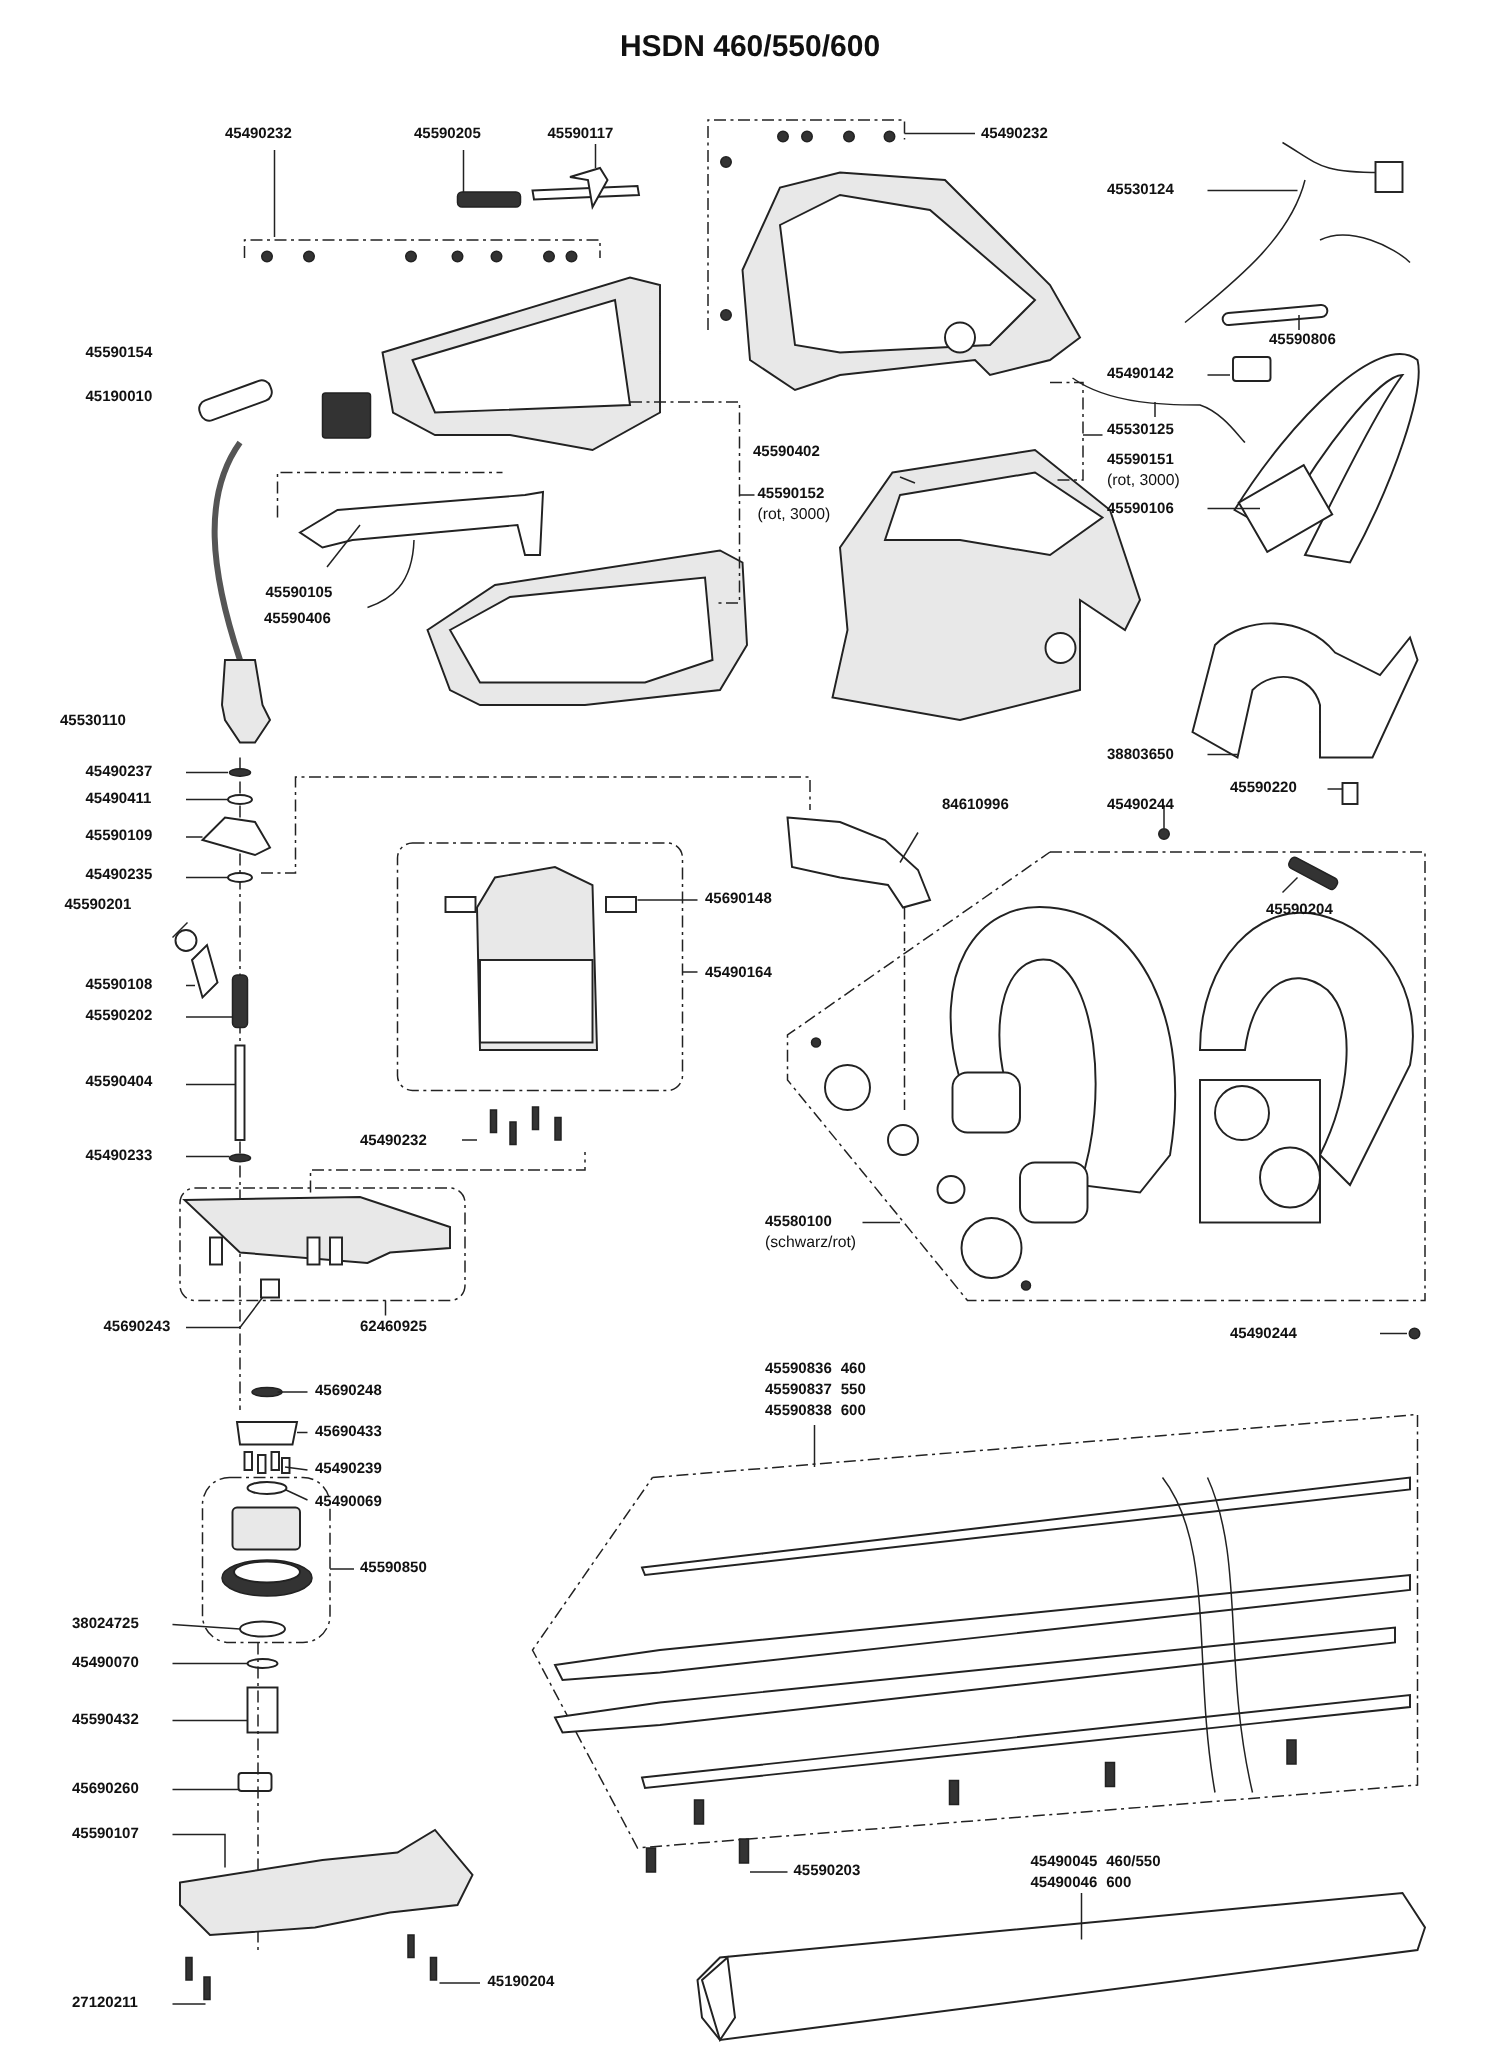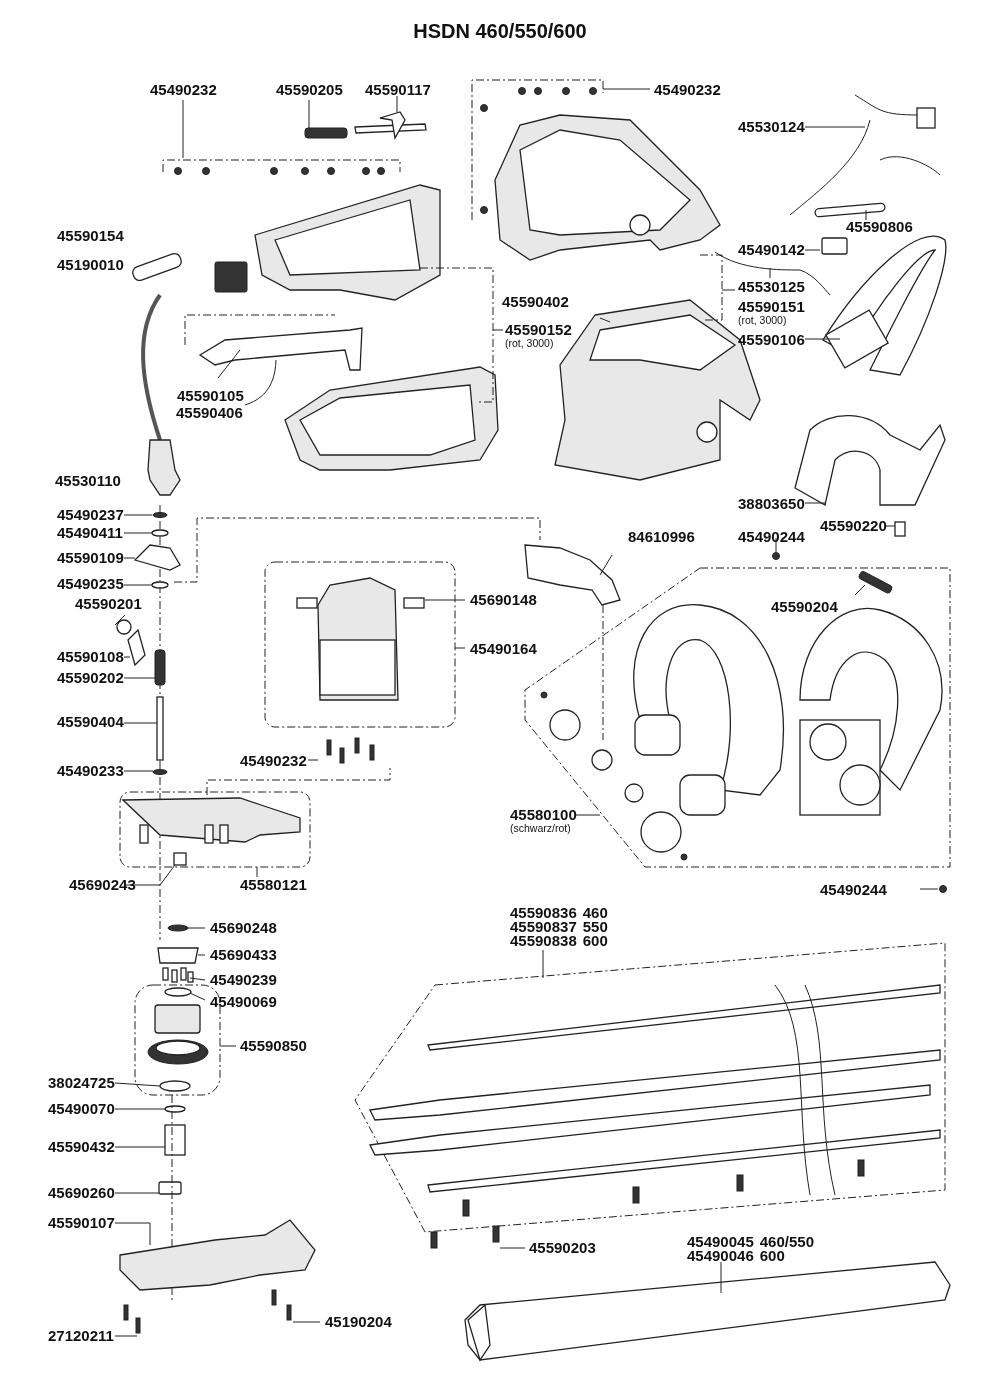--- a/index.html
+++ b/index.html
@@ -1,19 +1,19 @@
 <!DOCTYPE html>
 <html><head>
 <meta charset="utf-8">
 <style>
   html, body { margin: 0; padding: 0; background: #ffffff; }
   body { width: 1000px; height: 1374px; position: relative; overflow: hidden; font-family: "Liberation Sans", sans-serif; color: #111; }
   #diagram { position: absolute; left: 0; top: 0; width: 928px; height: 1374px; }
   .title { position: absolute; left: 0; width: 1000px; top: 20px; text-align: center; font-size: 20px; font-weight: bold; }
-  .lbl { position: absolute; font-size: 15px; font-weight: bold; white-space: nowrap; line-height: 14px; }
+  .lbl { position: absolute; font-size: 10px; font-weight: bold; white-space: nowrap; line-height: 14px; }
   .sub { position: absolute; font-size: 10.5px; font-weight: normal; white-space: nowrap; line-height: 11px; }
   .var { font-weight: bold; margin-left: 6px; }
   svg .leader { stroke: #222; stroke-width: 1; fill: none; }
   svg .dash { stroke: #222; stroke-width: 1; fill: none; stroke-dasharray: 8 3 2 3; }
   svg .part { stroke: #222; stroke-width: 1.3; fill: #fff; }
   svg .partg { stroke: #222; stroke-width: 1.3; fill: #e8e8e8; }
   svg .dark { fill: #333; stroke: #222; }
 </style>
 </head>
 <body>
@@ -279,42 +279,42 @@
   <div class="lbl" style="left:57px;top:258px">45190010</div>
   <div class="lbl" style="left:738px;top:280px">45530125</div>
   <div class="lbl" style="left:502px;top:295px">45590402</div>
   <div class="lbl" style="left:738px;top:300px">45590151</div>
   <div class="sub" style="left:738px;top:315px">(rot, 3000)</div>
   <div class="lbl" style="left:505px;top:323px">45590152</div>
   <div class="sub" style="left:505px;top:338px">(rot, 3000)</div>
   <div class="lbl" style="left:738px;top:333px">45590106</div>
   <div class="lbl" style="left:177px;top:389px">45590105</div>
   <div class="lbl" style="left:176px;top:406px">45590406</div>
-  <div class="lbl" style="left:55px;top:474px">45530110</div>
+  <div class="lbl" style="left:40px;top:474px">45530110</div>
   <div class="lbl" style="left:738px;top:497px">38803650</div>
   <div class="lbl" style="left:57px;top:508px">45490237</div>
   <div class="lbl" style="left:57px;top:526px">45490411</div>
   <div class="lbl" style="left:820px;top:519px">45590220</div>
   <div class="lbl" style="left:628px;top:530px">84610996</div>
   <div class="lbl" style="left:738px;top:530px">45490244</div>
   <div class="lbl" style="left:57px;top:551px">45590109</div>
   <div class="lbl" style="left:57px;top:577px">45490235</div>
-  <div class="lbl" style="left:75px;top:597px">45590201</div>
+  <div class="lbl" style="left:43px;top:597px">45590201</div>
   <div class="lbl" style="left:470px;top:593px">45690148</div>
-  <div class="lbl" style="left:771px;top:600px">45590204</div>
+  <div class="lbl" style="left:844px;top:600px">45590204</div>
   <div class="lbl" style="left:470px;top:642px">45490164</div>
   <div class="lbl" style="left:57px;top:650px">45590108</div>
   <div class="lbl" style="left:57px;top:671px">45590202</div>
   <div class="lbl" style="left:57px;top:715px">45590404</div>
   <div class="lbl" style="left:240px;top:754px">45490232</div>
   <div class="lbl" style="left:57px;top:764px">45490233</div>
   <div class="lbl" style="left:510px;top:808px">45580100</div>
   <div class="sub" style="left:510px;top:823px">(schwarz/rot)</div>
   <div class="lbl" style="left:69px;top:878px">45690243</div>
-  <div class="lbl" style="left:240px;top:878px">45580121</div>
+  <div class="lbl" style="left:240px;top:878px">62460925</div>
   <div class="lbl" style="left:820px;top:883px">45490244</div>
 
   <div class="lbl" style="left:510px;top:906px"><span>45590836</span><span class="var">460</span></div>
   <div class="lbl" style="left:510px;top:920px"><span>45590837</span><span class="var">550</span></div>
   <div class="lbl" style="left:510px;top:934px"><span>45590838</span><span class="var">600</span></div>
 
   <div class="lbl" style="left:210px;top:921px">45690248</div>
   <div class="lbl" style="left:210px;top:948px">45690433</div>
   <div class="lbl" style="left:210px;top:973px">45490239</div>
   <div class="lbl" style="left:210px;top:995px">45490069</div>

